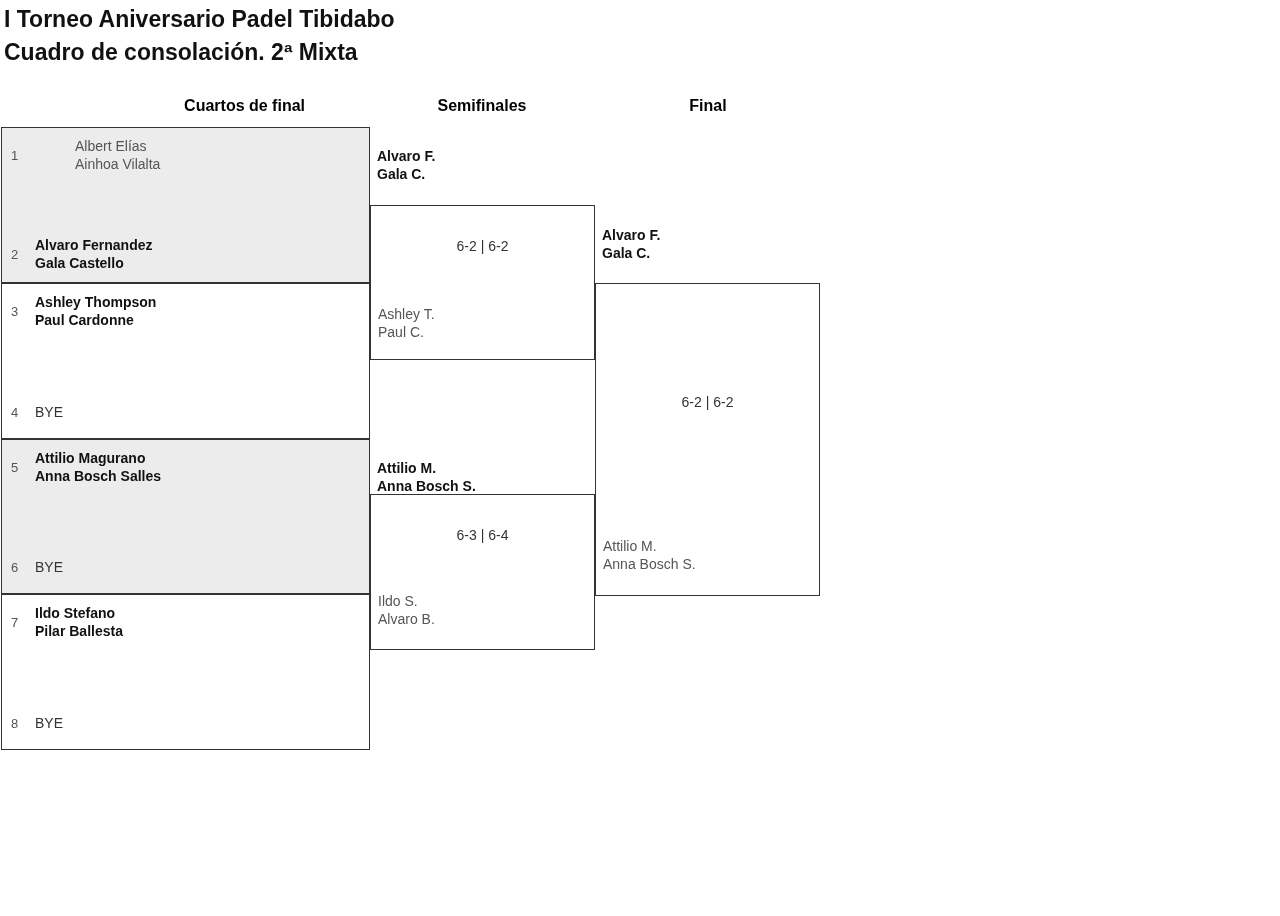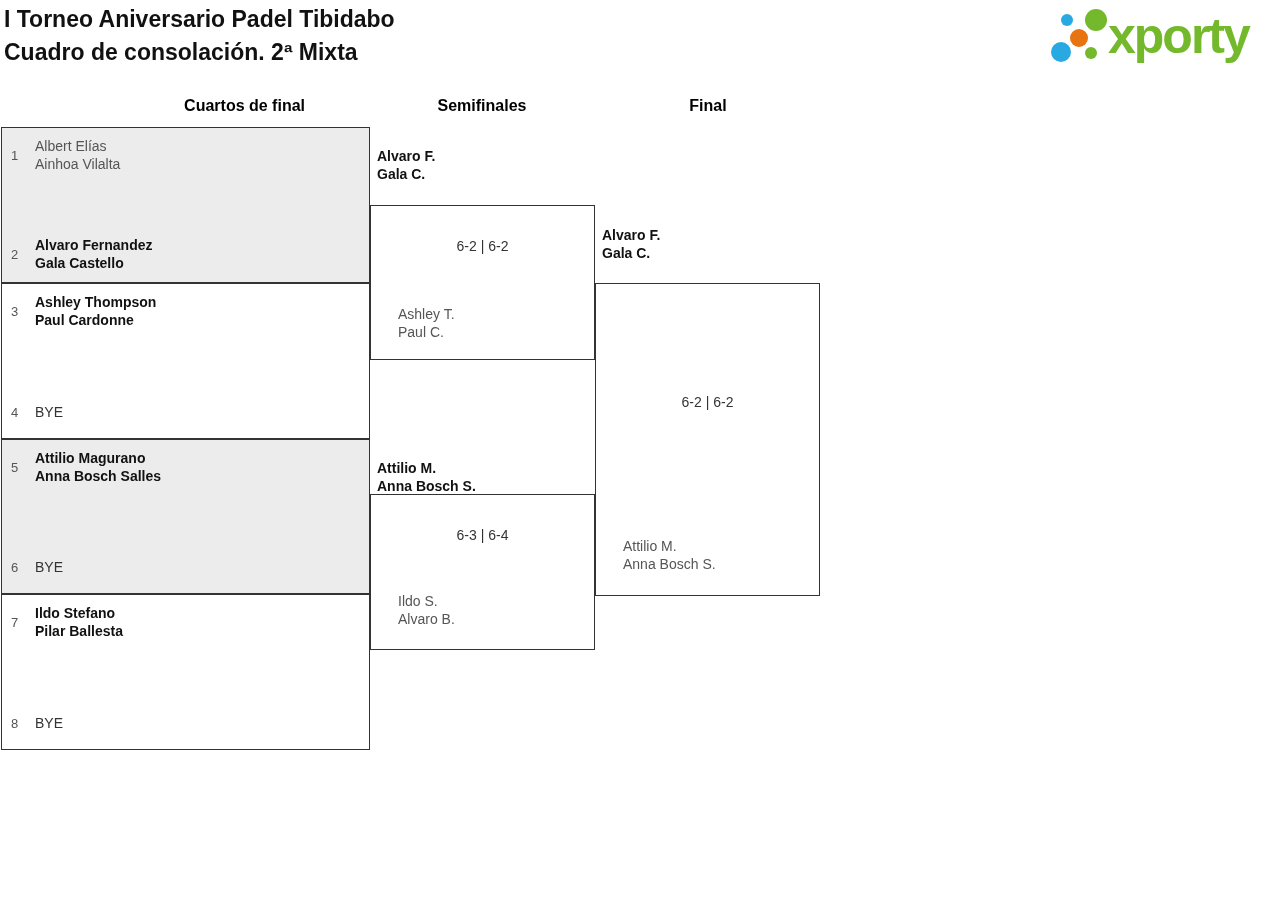--- a/index.html
+++ b/index.html
@@ -78,21 +78,21 @@
   }
   .team .seed {
     width: 24px;
     margin-left: 9px;
     font-size: 13px;
     color: #555;
     flex: none;
   }
   .team .players { font-size: 14px; line-height: 18px; }
   .team.winner .players { font-weight: bold; color: #111; }
-  .team.loser  .players { font-weight: normal; color: #555; }
+  .team.loser  .players { font-weight: normal; color: #555; margin-left: 40px; }
   .team.bye    .players { font-weight: normal; color: #333; }
   .team .players span { display: block; }
 
   .team-top    { top: 9px; }
   .team-bottom { bottom: 10px; }
   .team-bye    { bottom: 17px; }
 
   .score {
     position: absolute;
     left: 0;
@@ -115,21 +115,20 @@
   .adv-label.winner { font-weight: bold; color: #111; }
   .adv-label span { display: block; }
 
   
   .in-label {
     position: absolute;
     left: 7px;
     font-size: 14px;
     line-height: 18px;
     color: #555;
-    margin-left: 20px;
   }
   .in-label span { display: block; }
 
   
   #qf1 { left: 1px;   top: 127px; width: 369px; height: 156px; }
   #qf2 { left: 1px;   top: 283px; width: 369px; height: 156px; }
   #qf3 { left: 1px;   top: 439px; width: 369px; height: 155px; }
   #qf4 { left: 1px;   top: 594px; width: 369px; height: 156px; }
   #sf1 { left: 370px; top: 205px; width: 225px; height: 155px; }
   #sf2 { left: 370px; top: 494px; width: 225px; height: 156px; }
@@ -146,28 +145,20 @@
 </head>
 <body>
 
 <div class="page">
 
   <div class="title-block">
     <div>I Torneo Aniversario Padel Tibidabo</div>
     <div>Cuadro de consolación. 2ª Mixta</div>
   </div>
 
-  <div class="logo">
-    <span class="dot dot-blue-small" style="background: rgb(41, 169, 225);"></span>
-    <span class="dot dot-green-big" style="background: rgb(116, 185, 44);"></span>
-    <span class="dot dot-orange" style="background: rgb(232, 115, 17);"></span>
-    <span class="dot dot-blue-big" style="background: rgb(41, 169, 225);"></span>
-    <span class="dot dot-green-small" style="background: rgb(116, 185, 44);"></span>
-    <span class="wordmark" style="color: rgb(116, 185, 44);">xporty</span>
-  </div>
 
   <div class="round-header rh-qf">Cuartos de final</div>
   <div class="round-header rh-sf">Semifinales</div>
   <div class="round-header rh-f">Final</div>
 
   <div id="qf1" class="match-box fill">
     <div class="team team-top loser">
       <span class="seed">1</span>
       <span class="players">
         <span>Albert Elías</span>

